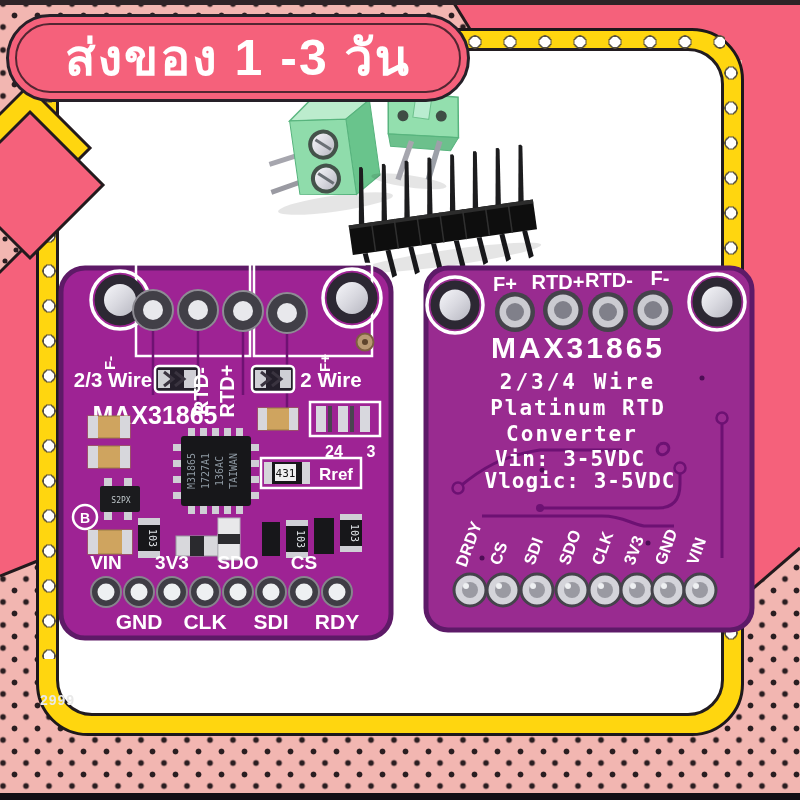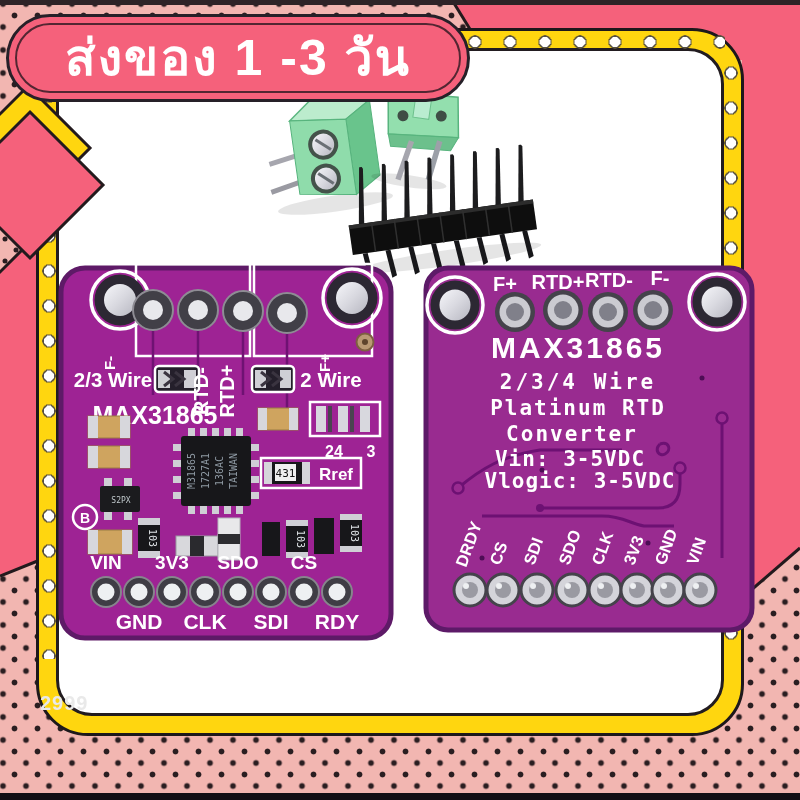--- a/index.html
+++ b/index.html
@@ -20,21 +20,21 @@
   .dots-h{top:3px;left:46px;right:16px;height:16px;background-size:35px 16px;background-repeat:repeat-x;background-position:center;}
   .dots-v{width:16px;background-size:16px 35px;background-repeat:repeat-y;background-position:center;}
   .dots-left{left:2px;top:62px;height:566px;}
   .dots-right{right:2px;top:14px;height:616px;}
   .banner{left:6px;top:14px;width:464px;height:88px;z-index:7;box-sizing:border-box;
     background:#f5617b;border:3px solid #262028;border-radius:46px;}
   .banner-inner{position:absolute;inset:6px;border:2px solid #532632;border-radius:38px;
     display:flex;align-items:center;justify-content:center;}
   .banner-text{color:#fff;font-size:50px;font-weight:bold;letter-spacing:2px;white-space:nowrap;
     text-align:center;line-height:1;}
-  .watermark{left:40px;top:692px;z-index:4;color:#e9e9e9;font-size:20px;font-weight:bold;letter-spacing:1px;}
+  .watermark{left:40px;top:692px;z-index:4;color:#e9e9e9;font-size:14px;font-weight:bold;letter-spacing:1px;}
   .hw{z-index:5;}
   .pcb{position:absolute;z-index:5;}
   svg text{font-family:"Liberation Sans",sans-serif;}
   text.mono{font-family:"DejaVu Sans Mono",monospace;}
 </style>
 </head>
 <body>
 
 <div class="scene">
 

